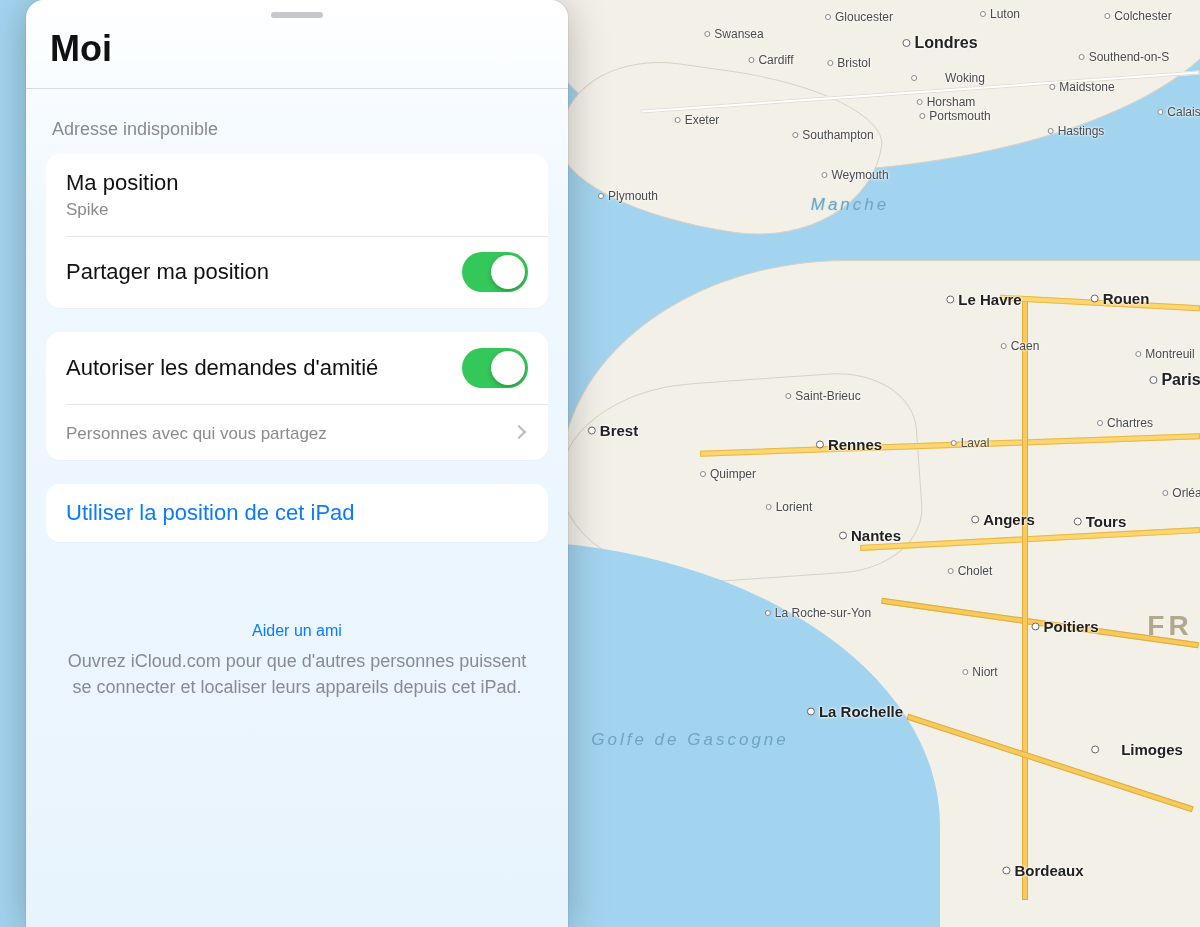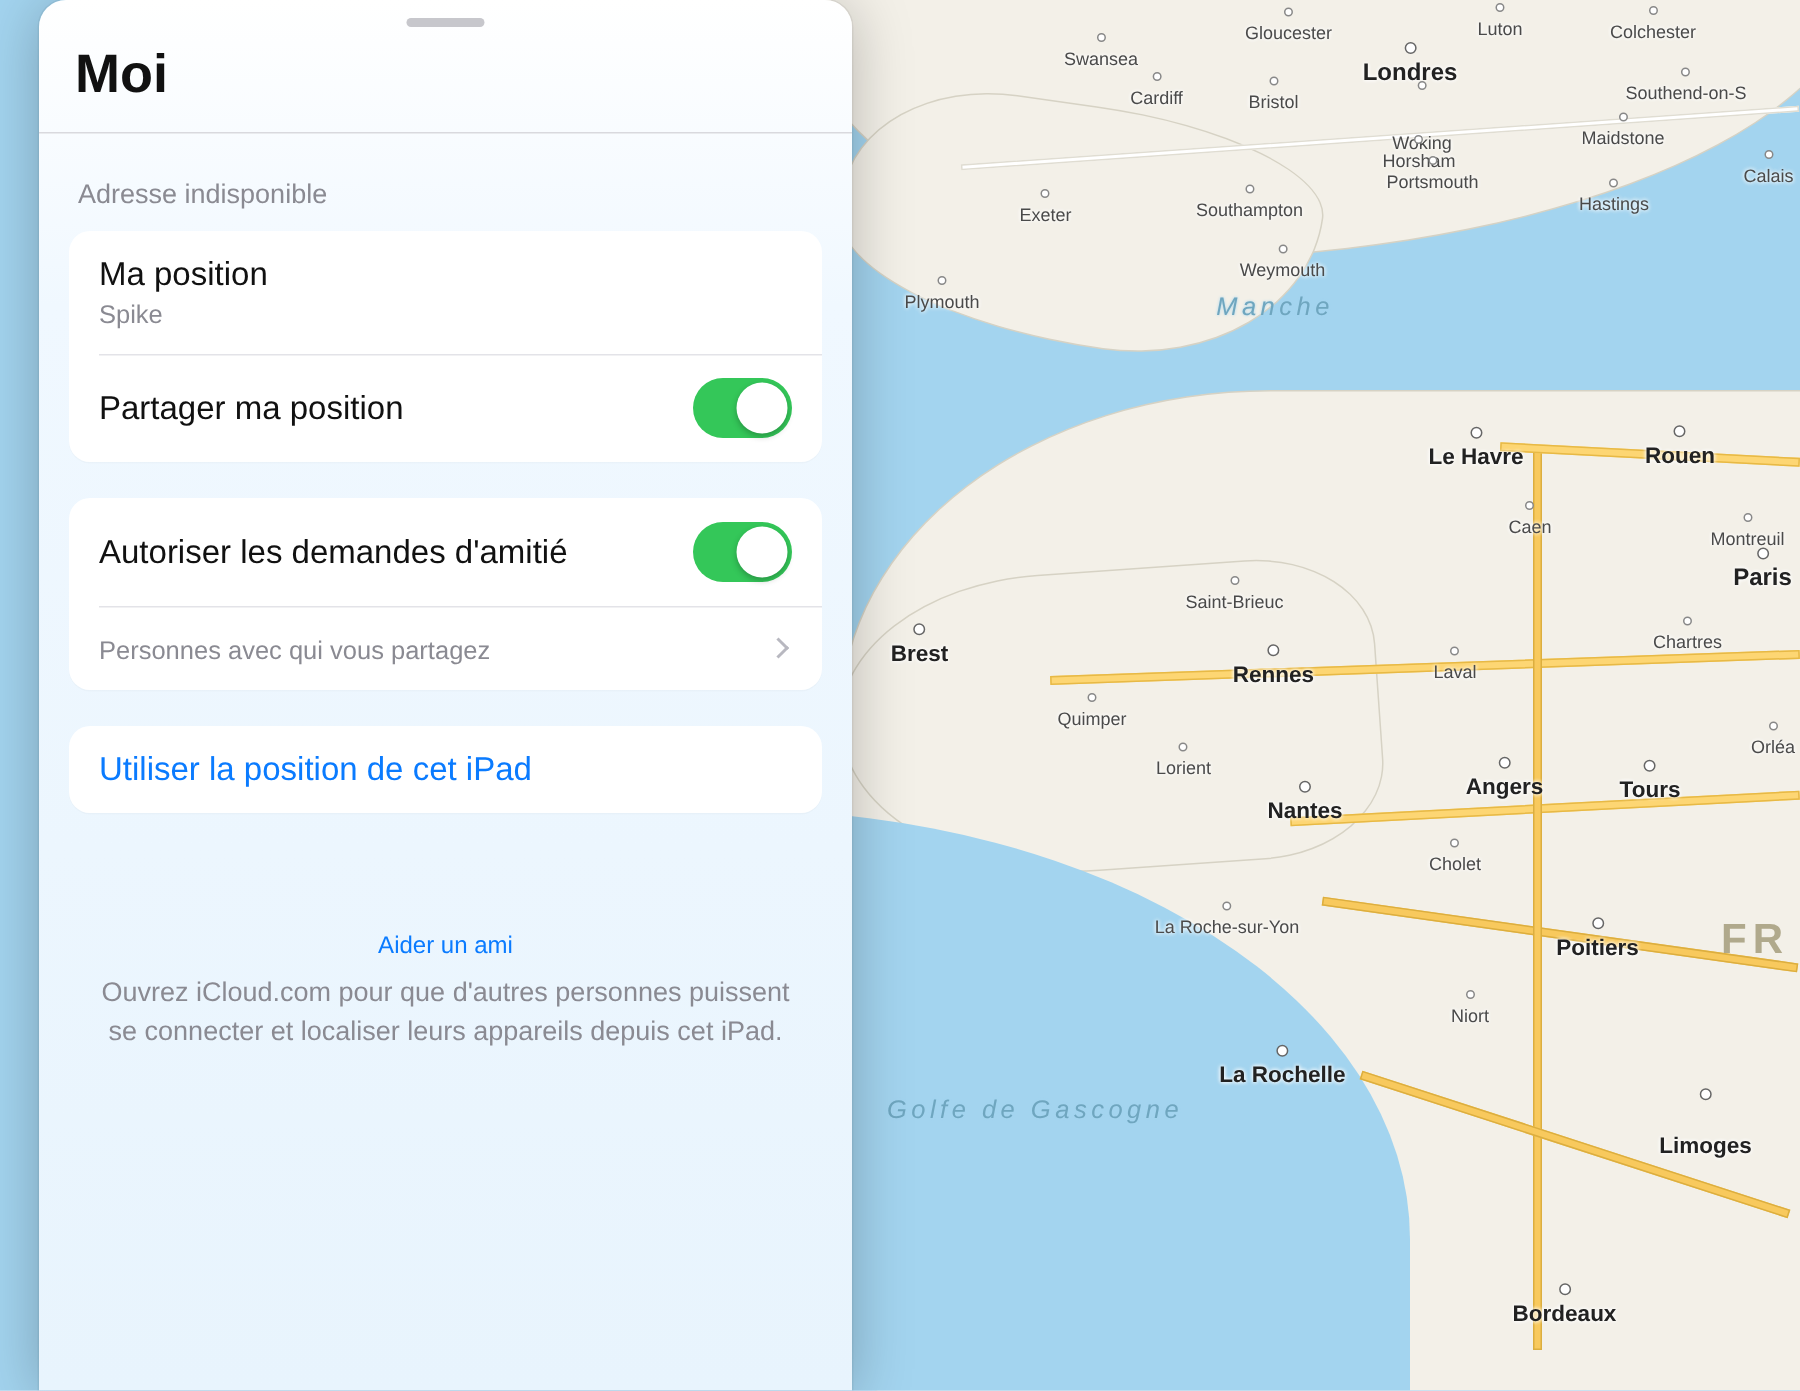--- a/index.html
+++ b/index.html
@@ -35,21 +35,20 @@
   .city {
     position: absolute;
     font-size: 12px;
     color: #4a4a4a;
     white-space: nowrap;
     text-shadow: 0 0 3px #fff, 0 0 3px #fff;
     display: flex;
     align-items: center;
     gap: 4px;
     transform: translate(-50%, -50%);
-    flex-direction: column;
   }
   .city-dot {
     width: 6px; height: 6px;
     border-radius: 50%;
     background: #fff;
     border: 1px solid #888;
     flex: none;
   }
   .city-dot.big { width: 8px; height: 8px; border-color:#666; }
   .city.capital { font-weight: 700; color:#222; font-size: 16px; }
@@ -212,21 +211,21 @@
           <span>Swansea</span>
         </div>
         <div class="city" style="left: 859px; top: 17px;">
           <span class="city-dot"></span>
           <span>Gloucester</span>
         </div>
         <div class="city" style="left: 1000px; top: 14px;">
           <span class="city-dot"></span>
           <span>Luton</span>
         </div>
-        <div class="city" style="left: 1102px; top: 16px;">
+        <div class="city" style="left: 1138px; top: 16px;">
           <span class="city-dot"></span>
           <span>Colchester</span>
         </div>
         <div class="city" style="left: 771px; top: 60px;">
           <span class="city-dot"></span>
           <span>Cardiff</span>
         </div>
         <div class="city" style="left: 849px; top: 63px;">
           <span class="city-dot"></span>
           <span>Bristol</span>
@@ -244,21 +243,21 @@
           <span>Horsham</span>
         </div>
         <div class="city" style="left: 1082px; top: 87px;">
           <span class="city-dot"></span>
           <span>Maidstone</span>
         </div>
         <div class="city" style="left: 1179px; top: 112px;">
           <span class="city-dot"></span>
           <span>Calais</span>
         </div>
-        <div class="city" style="left: 697px; top: 138px;">
+        <div class="city" style="left: 697px; top: 120px;">
           <span class="city-dot"></span>
           <span>Exeter</span>
         </div>
         <div class="city" style="left: 833px; top: 135px;">
           <span class="city-dot"></span>
           <span>Southampton</span>
         </div>
         <div class="city" style="left: 955px; top: 116px;">
           <span class="city-dot"></span>
           <span>Portsmouth</span>

